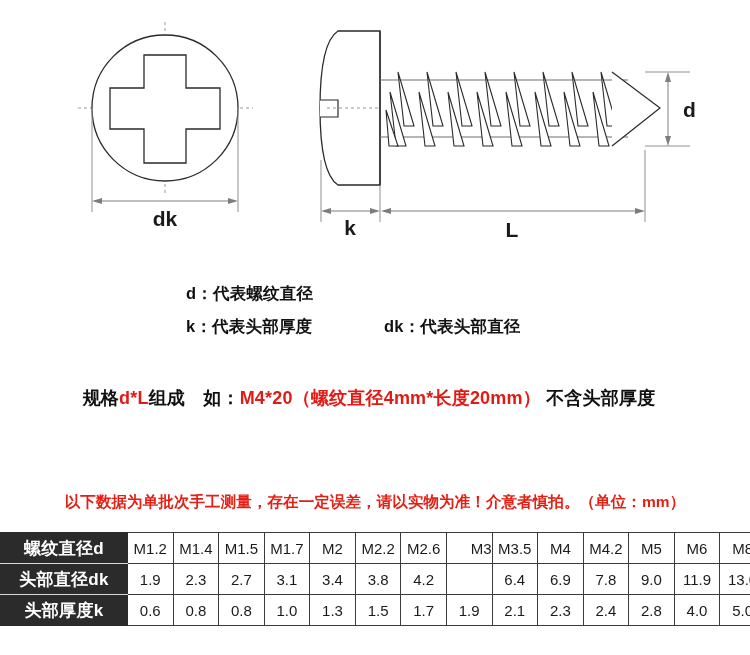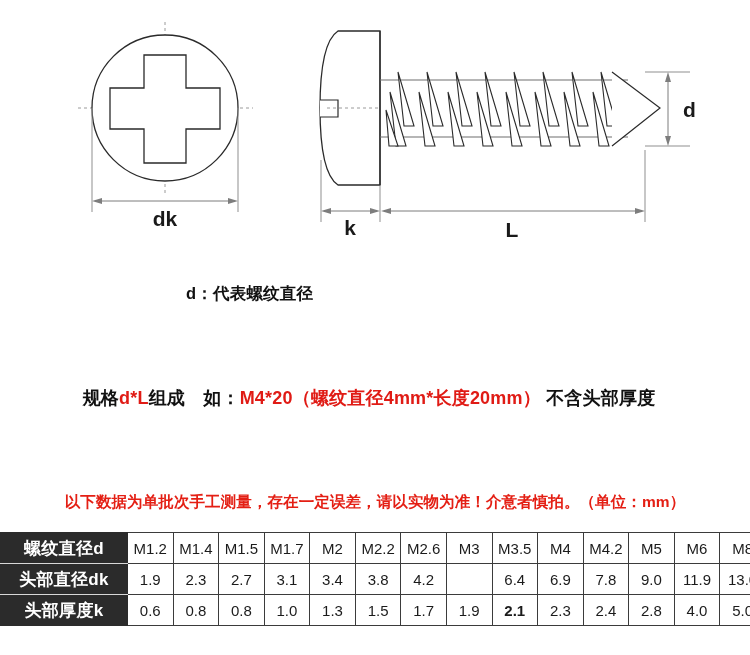--- a/index.html
+++ b/index.html
@@ -214,40 +214,44 @@
       <path d="M 381,211 L 391,208 L 391,214 Z" fill="#7d7d7d"></path>
       <path d="M 645,211 L 635,208 L 635,214 Z" fill="#7d7d7d"></path>
       <text id="t-L" x="512" y="237" text-anchor="middle" font-family="Liberation Sans, sans-serif" font-size="21" font-weight="bold" fill="#1a1a1a">L</text>
     </g>
   </svg>
 </div>
 
 <div id="legend-block">
   <div class="legend-row">
     <span class="legend-cell first">d：代表螺纹直径</span>
+  </div>
+  <div class="legend-row">
+    <span class="legend-cell first">k：代表头部厚度</span>
+    <span class="legend-cell">dk：代表头部直径</span>
   </div>
 </div>
 
 <div id="spec-line"><span class="blk">规格</span><span class="red">d*L</span><span class="blk">组成　如：</span><span class="red">M4*20（螺纹直径4mm*长度20mm）</span><span class="blk"> 不含头部厚度</span></div>
 
 <div id="notice-line">以下数据为单批次手工测量，存在一定误差，请以实物为准！介意者慎拍。（单位：mm）</div>
 
 <div id="spec-table-wrap">
   <table id="spec-table">
     <tbody>
       <tr>
         <th class="rowhead">螺纹直径d</th>
       <td style="width: 44.57px;">M1.2</td>
           <td style="width: 44.57px;">M1.4</td>
           <td style="width: 44.57px;">M1.5</td>
           <td style="width: 44.57px;">M1.7</td>
           <td style="width: 44.57px;">M2</td>
           <td style="width: 44.57px;">M2.2</td>
           <td style="width: 44.57px;">M2.6</td>
-          <td style="width: 44.57px;">M3</td>
+          <td style="width: 44.57px; text-align: right;">M3</td>
           <td style="width: 44.57px;">M3.5</td>
           <td style="width: 44.57px;">M4</td>
           <td style="width: 44.57px;">M4.2</td>
           <td style="width: 44.57px;">M5</td>
           <td style="width: 44.57px;">M6</td>
           <td style="width: 44.57px;">M8</td>
         </tr>
       <tr>
         <th class="rowhead">头部直径dk</th>
       <td style="width: 44.57px;">1.9</td>
@@ -268,21 +272,21 @@
       <tr>
         <th class="rowhead">头部厚度k</th>
       <td style="width: 44.57px;">0.6</td>
           <td style="width: 44.57px;">0.8</td>
           <td style="width: 44.57px;">0.8</td>
           <td style="width: 44.57px;">1.0</td>
           <td style="width: 44.57px;">1.3</td>
           <td style="width: 44.57px;">1.5</td>
           <td style="width: 44.57px;">1.7</td>
           <td style="width: 44.57px;">1.9</td>
-          <td style="width: 44.57px; font-weight: bold;">2.1</td>
+          <td style="width: 44.57px;">2.1</td>
           <td style="width: 44.57px;">2.3</td>
           <td style="width: 44.57px; margin-left: 15px;">2.4</td>
           <td style="width: 44.57px;">2.8</td>
           <td style="width: 44.57px; margin-left: 44px;">4.0</td>
           <td style="width: 44.57px;">5.0</td>
         </tr>
     </tbody>
   </table>
 </div>
 

